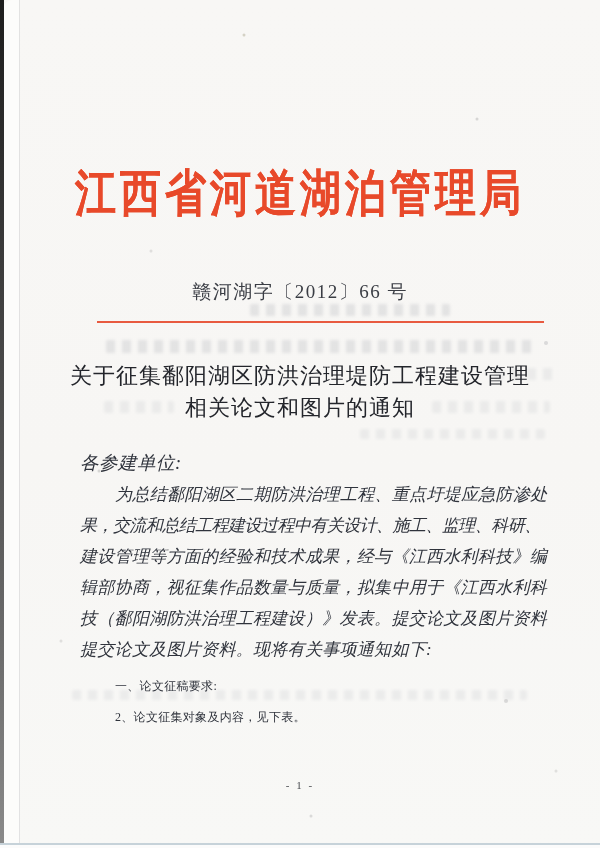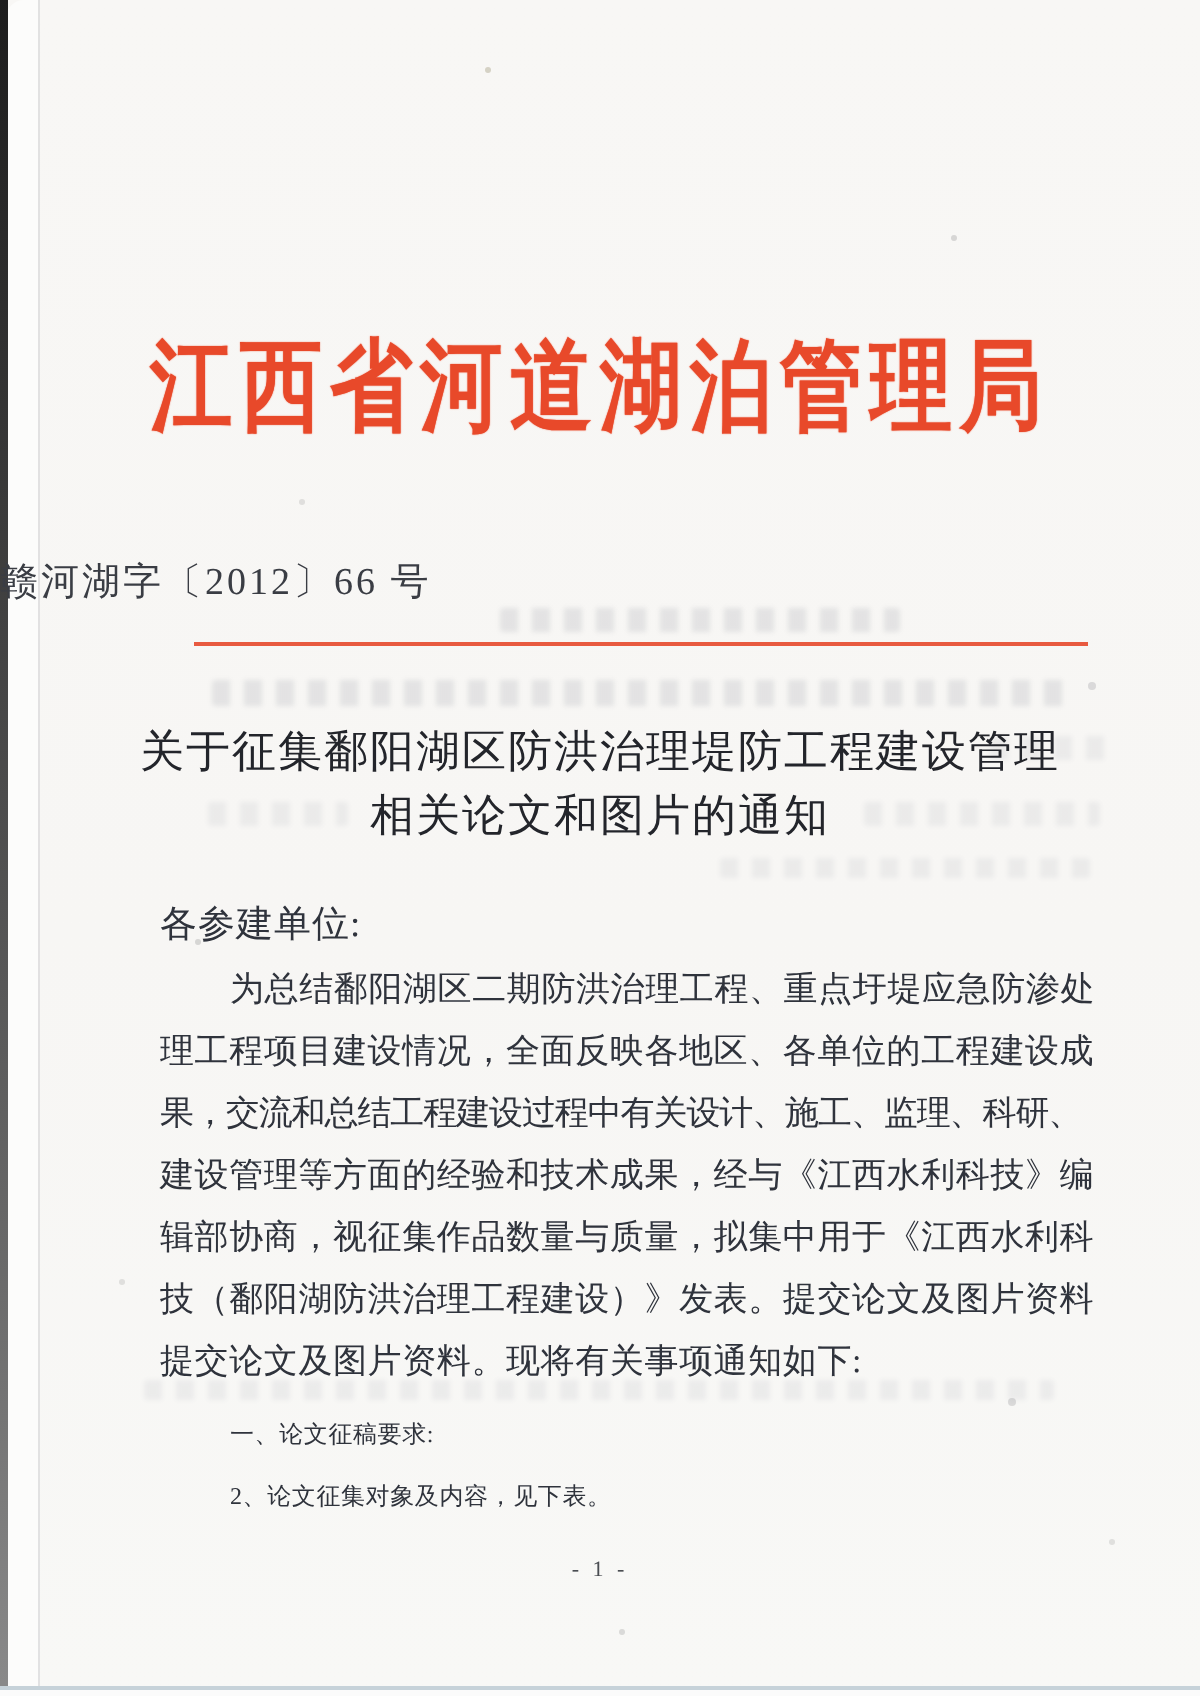--- a/index.html
+++ b/index.html
@@ -37,41 +37,41 @@
   .red-header {
     position: absolute; left: 0; top: 161px; width: 600px; height: 64px;
     line-height: 64px; text-align: center;
     font-size: 41px; font-weight: 700; color: #e8492a;
     letter-spacing: 4px; white-space: nowrap;
     transform: scaleY(1.22); transform-origin: 50% 50%;
     text-shadow: 0 0 0.6px #e8492a;
   }
   .doc-number {
     position: absolute; left: 0; top: 280px; width: 600px; height: 24px;
-    line-height: 24px; text-align: left;
+    line-height: 24px; text-align: center;
     font-size: 19px; color: #3a3d44; letter-spacing: 1.5px;
   }
   .red-rule {
     position: absolute; left: 97px; top: 321px; width: 447px; height: 2px;
     background: #e85a40;
   }
   
   .doc-title {
     position: absolute; left: 0; top: 360px; width: 600px; text-align: center;
     font-size: 22px; font-weight: 400; color: #23252b;
     line-height: 32px; letter-spacing: 1px;
   }
   
   .body-text {
     position: absolute; left: 80px; top: 448px; width: 466px;
     font-size: 17px; color: #2f333c; line-height: 31px;
     letter-spacing: 0.3px;
   }
   .salutation { font-size: 18.5px; letter-spacing: 0.5px; }
-  .bline { white-space: nowrap; height: 31px; }
+  .bline { white-space: nowrap; height: 31px; font-style: italic; }
   .bline.indent { text-indent: 35px; }
   .bline.tight { letter-spacing: -0.55px; }
   .section-heading, .list-item {
     white-space: nowrap; height: 31px; text-indent: 35px; font-size: 12px;
   }
   .section-heading { margin-top: 6px; }
   .page-number {
     position: absolute; left: 0; top: 779px; width: 600px; text-align: center;
     font-size: 11px; color: #4a4d52; letter-spacing: 2px;
   }
@@ -126,21 +126,20 @@
   <div class="smudge light" style="left:72px; top:690px; width:455px; height:10px;"></div>
 
   <div class="doc-title">
     <div>关于征集鄱阳湖区防洪治理堤防工程建设管理</div>
     <div>相关论文和图片的通知</div>
   </div>
 
   <div class="body-text">
     <div class="bline salutation">各参建单位:</div>
     <div class="bline indent">为总结鄱阳湖区二期防洪治理工程、重点圩堤应急防渗处</div>
-    <div class="bline">理工程项目建设情况，全面反映各地区、各单位的工程建设成</div>
     <div class="bline tight">果，交流和总结工程建设过程中有关设计、施工、监理、科研、</div>
     <div class="bline">建设管理等方面的经验和技术成果，经与《江西水利科技》编</div>
     <div class="bline">辑部协商，视征集作品数量与质量，拟集中用于《江西水利科</div>
     <div class="bline">技（鄱阳湖防洪治理工程建设）》发表。提交论文及图片资料</div>
     <div class="bline">提交论文及图片资料。现将有关事项通知如下:</div>
     <div class="section-heading">一、论文征稿要求:</div>
     <div class="list-item">2、论文征集对象及内容，见下表。</div>
   </div>
 
   <div class="page-number">- 1 -</div>

